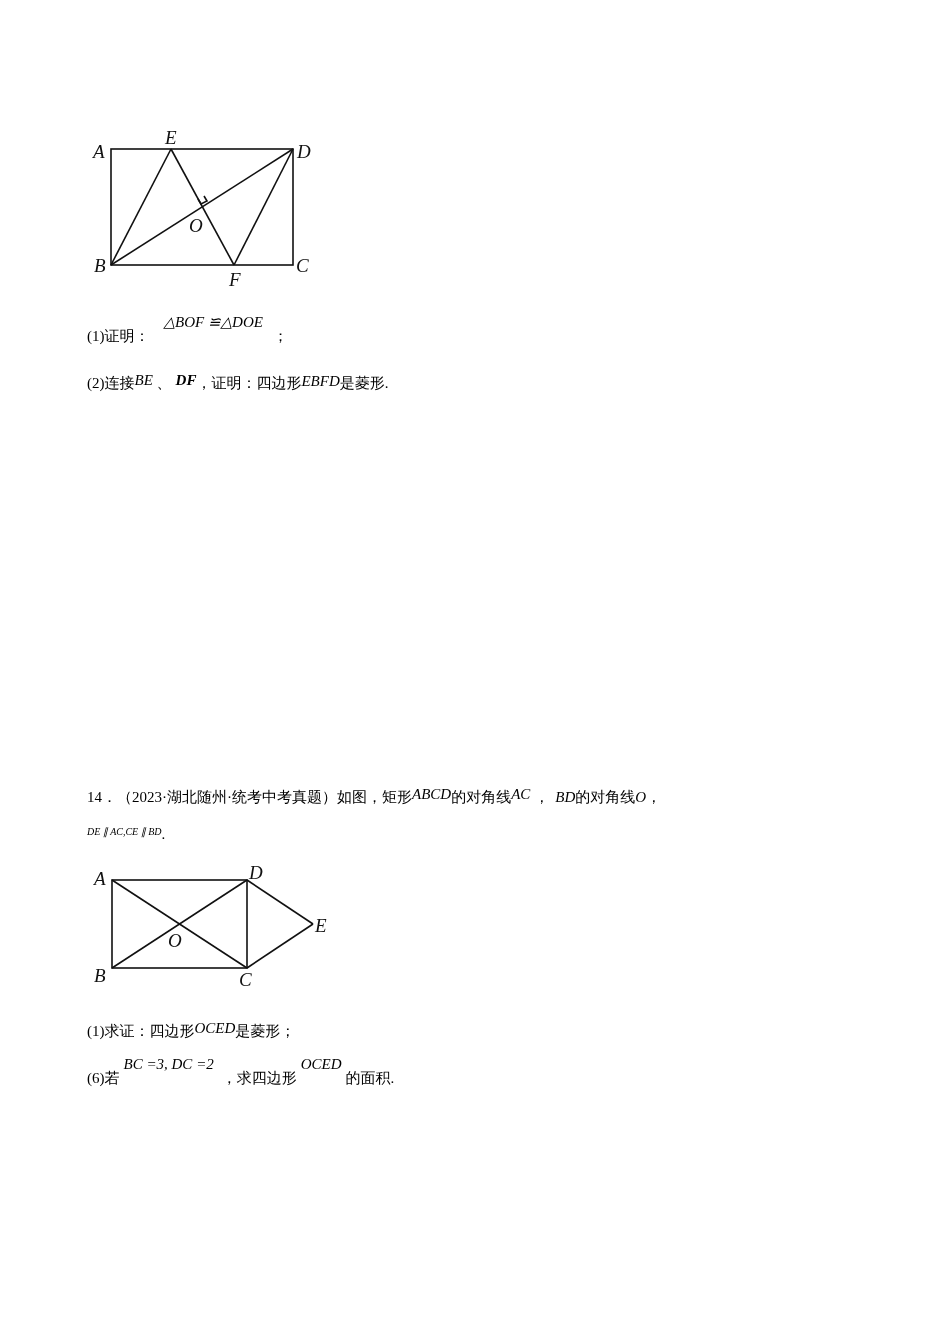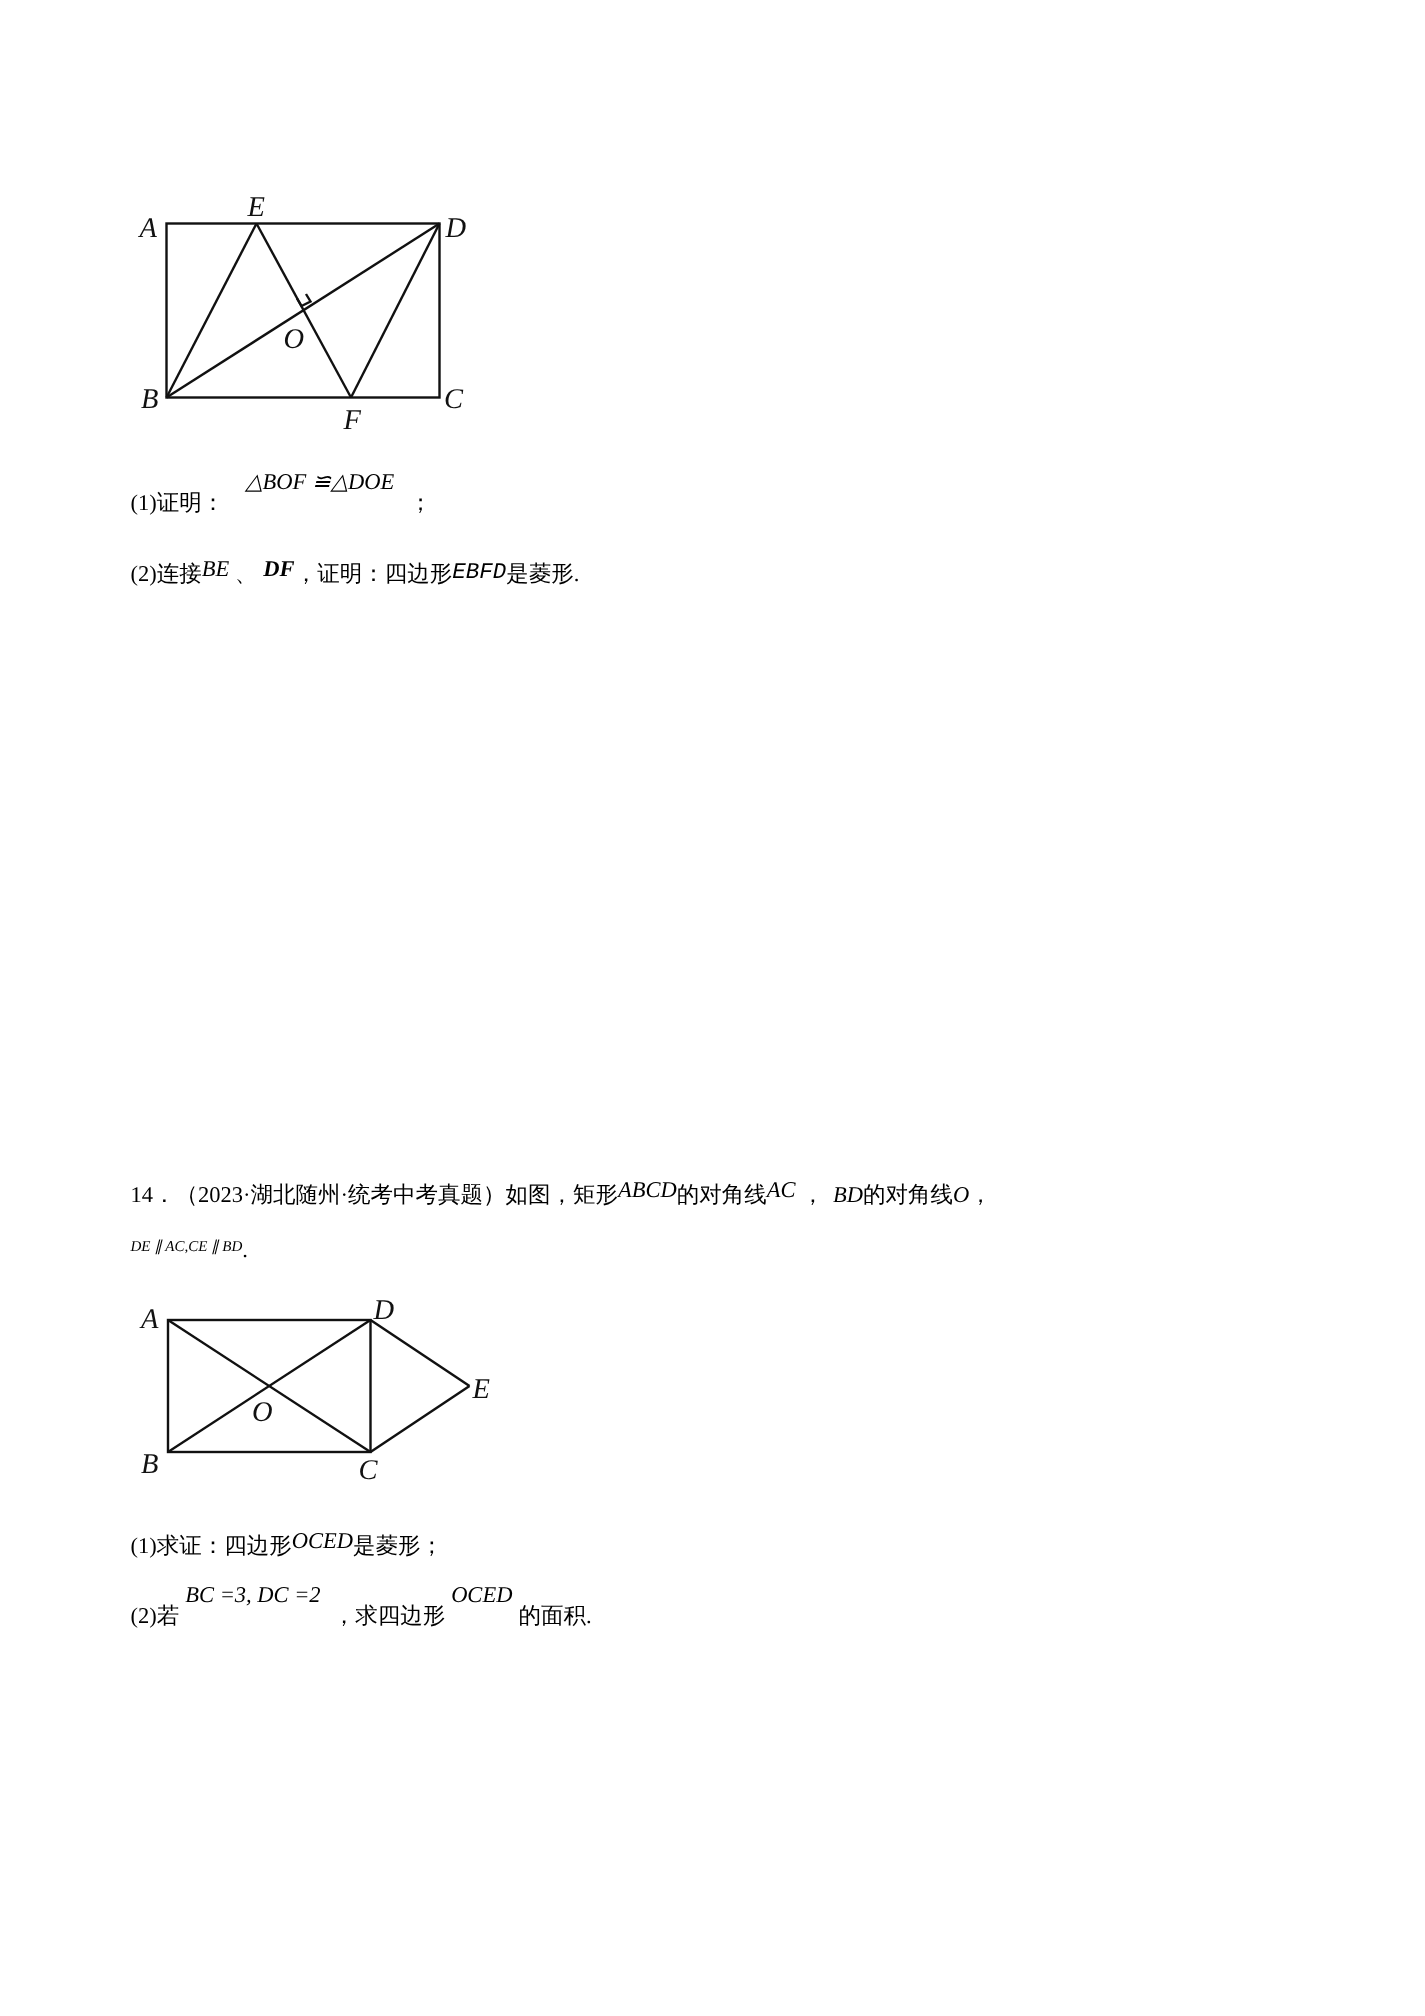--- a/index.html
+++ b/index.html
@@ -32,21 +32,21 @@
     <text x="216" y="152">C</text>
     <text x="149" y="166">F</text>
   </svg>
 </div>
 
 <div class="line" style="left:87px; top:326px;">
   <span>(1)证明：</span><span class="math raised" style="margin-left:14px;text-align:right;">△BOF ≌△DOE</span><span style="margin-left:10px;">；</span>
 </div>
 
 <div class="line" style="left:87px; top:373px;">
-  <span>(2)连接</span><span class="math" style="position:relative; top:-3px;text-align:center;">BE</span><span> 、</span><span class="math" style="position:relative; top:-3px; margin-left:4px;font-weight:bold;">DF</span><span>，证明：四边形</span><span class="math" style="position:relative; top:-2px;font-family:Liberation Mono, monospace;">EBFD</span><span>是菱形.</span>
+  <span>(2)连接</span><span class="math" style="position:relative; top:-3px;text-align:center;">BE</span><span> 、</span><span class="math" style="position:relative; top:-3px; margin-left:4px;font-weight:bold;">DF</span><span>，证明：四边形</span><span class="math" style="position:relative; top:-2px;">EBFD</span><span>是菱形.</span>
 </div>
 
 <div class="line" style="left:87px; top:787px;">
   <span>14．</span><span>（2023·湖北随州·统考中考真题）</span><span>如图，矩形</span><span class="math" style="position:relative; top:-3px;">ABCD</span><span>的对角线</span><span class="math" style="position:relative; top:-3px;">AC</span><span style="margin-left:4px;">，</span><span class="math" style="margin-left:6px;">BD</span><span>的对角线</span><span class="math">O</span><span>，</span>
 </div>
 
 <div class="line" style="left:87px; top:820px;">
   <span class="math" style="font-size:10px;">DE ∥ AC,CE ∥ BD</span><span style="position:relative; top:4px;">.</span>
 </div>
 
@@ -66,14 +66,14 @@
     <text x="14" y="127">B</text>
     <text x="159" y="131">C</text>
   </svg>
 </div>
 
 <div class="line" style="left:87px; top:1021px;">
   <span>(1)求证：四边形</span><span class="math" style="position:relative; top:-3px;">OCED</span><span>是菱形；</span>
 </div>
 
 <div class="line" style="left:87px; top:1068px;">
-  <span>(2)若</span><span class="math raised" style="margin-left:4px;">BC =3, DC =2</span><span style="margin-left:8px;text-align:right;">，求四边形</span><span class="math raised" style="margin-left:4px;">OCED</span><span style="margin-left:4px;">的面积.</span>
+  <span>(6)若</span><span class="math raised" style="margin-left:4px;">BC =3, DC =2</span><span style="margin-left:8px;text-align:right;">，求四边形</span><span class="math raised" style="margin-left:4px;">OCED</span><span style="margin-left:4px;">的面积.</span>
 </div>
 
 </body></html>

